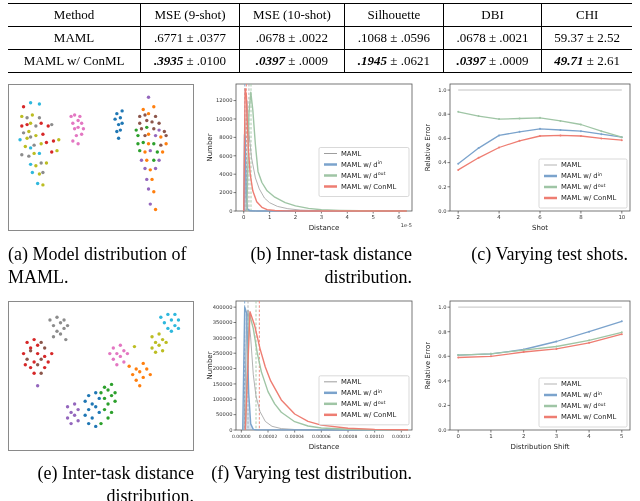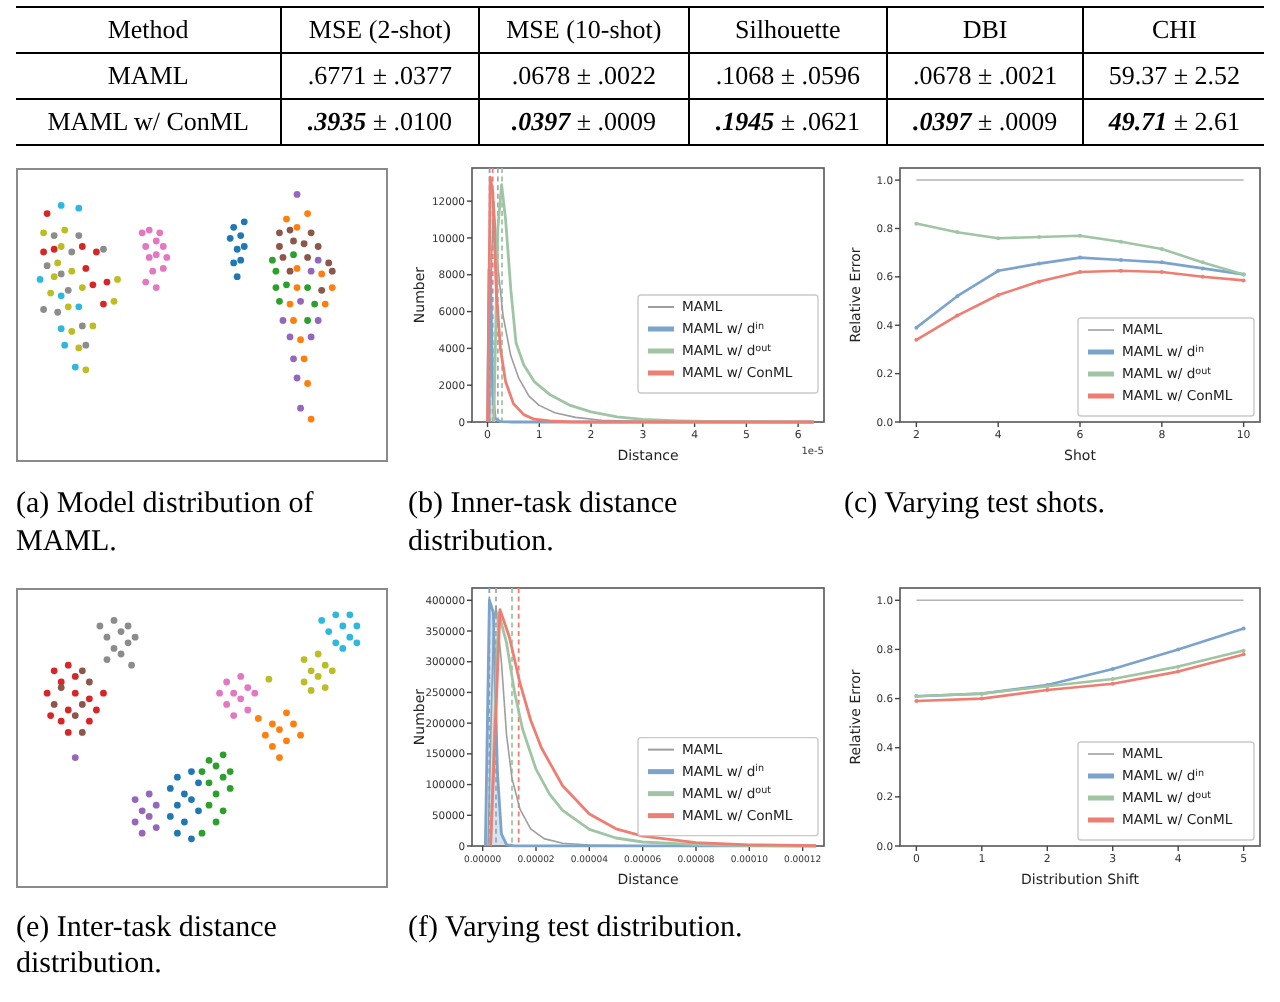--- a/index.html
+++ b/index.html
@@ -10,34 +10,34 @@
     font-family:"Liberation Serif",serif;font-size:13px;}
   table.results th,table.results td{padding:3px 4px;text-align:center;font-weight:normal;white-space:nowrap;}
   table.results th+th,table.results td+td{border-left:1px solid #000;}
   table.results thead th{border-bottom:1px solid #000;}
   table.results tbody tr+tr td{border-top:1px solid #000;}
   table.results b{font-weight:bold;font-style:italic;}
   
   .figgrid{display:grid;grid-template-columns:196px 218px 216px;padding-left:8px;}
   .panel{overflow:hidden;}
   .panel svg{display:block;}
-  .cap{font-size:15px;line-height:1.25;margin-top:6px;margin-bottom:8px;padding-right:10px;}
-  .cap.center{text-align:left;}
+  .cap{font-size:18px;line-height:1.25;margin-top:6px;margin-bottom:8px;padding-right:10px;}
+  .cap.center{text-align:right;}
   svg text{font-family:"DejaVu Sans",sans-serif;}
 </style>
 </head>
 <body>
 
 <div class="page">
 
   <table class="results">
     <thead>
       <tr id="thead-row">
           <th>Method</th>
-          <th>MSE (2-shot)</th>
+          <th>MSE (9-shot)</th>
           <th>MSE (10-shot)</th>
           <th>Silhouette</th>
           <th>DBI</th>
           <th>CHI</th>
         </tr>
     </thead>
     <tbody id="tbody">
         <tr>
           <td>MAML</td>
           <td>.6771 ± .0377</td>

